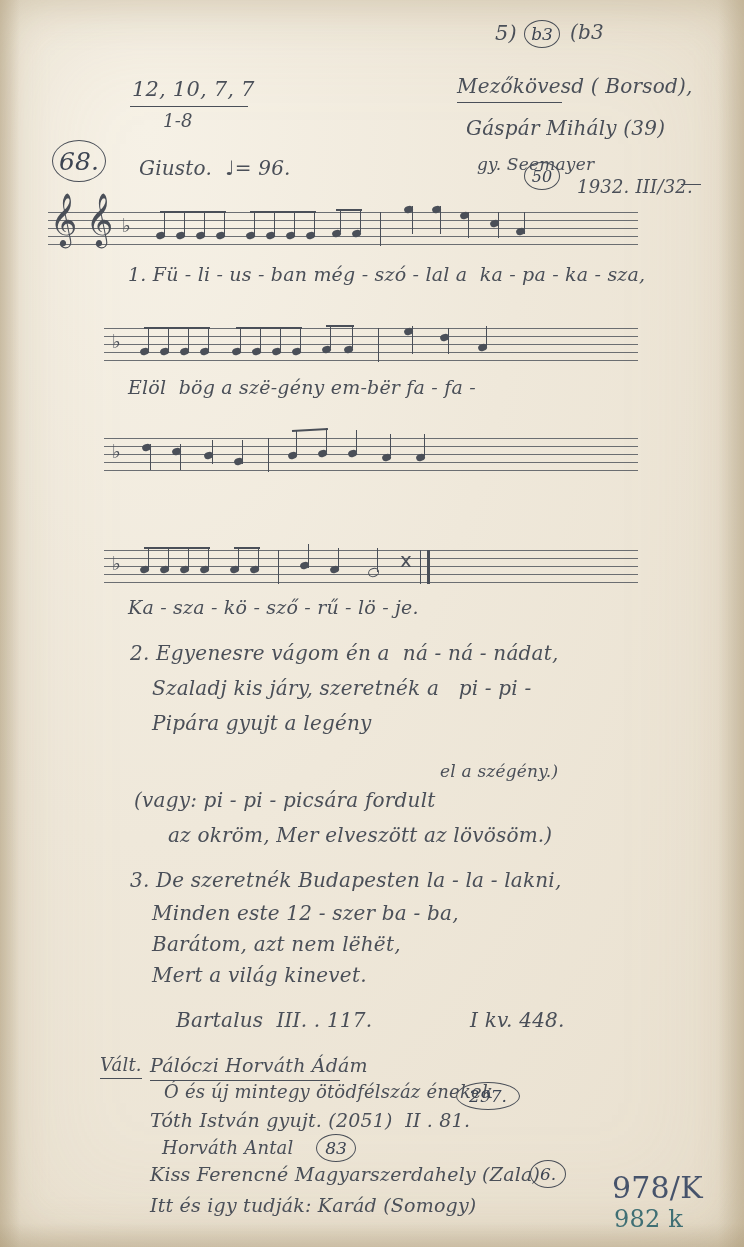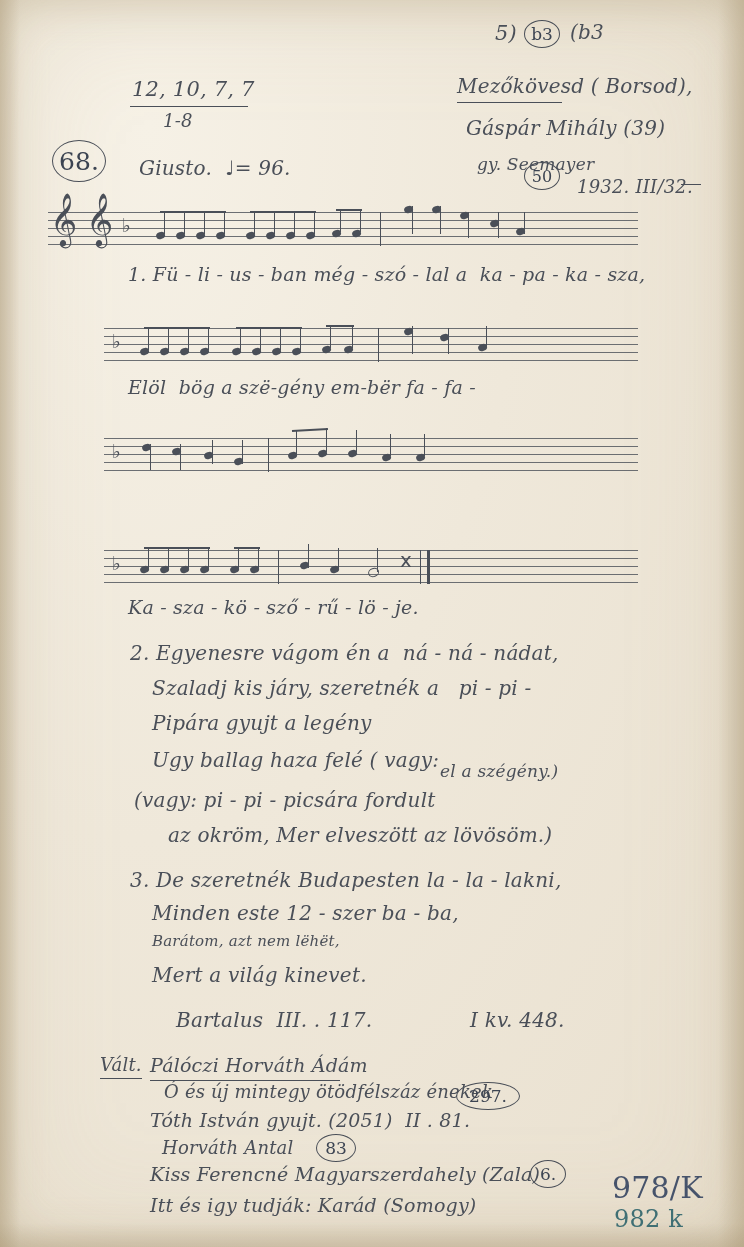--- a/index.html
+++ b/index.html
@@ -58,20 +58,21 @@
   .hw.pencil { color: #4a4f58; }
   .hw.blue   { color: #46536b; }
   .hw.teal   { color: #3f6f74; }
 
   .circ {
     position: absolute;
     border: 1.6px solid #4a4f58;
     border-radius: 50%;
     color: #3c4452;
     font-family: "DejaVu Serif", serif;
+    font-style: italic;
     display: flex;
     align-items: center;
     justify-content: center;
     white-space: pre;
   }
 
   
   .staff {
     position: absolute;
     height: 34px;
@@ -338,28 +339,27 @@
   <div class="stem" style="left:377px; top:548px; height:24px;"></div>
   <div class="rest" style="left:400px; top:548px;">x</div>
   <div class="barline" style="left:420px; top:550px; height:34px;"></div>
   <div class="barline" style="left:427px; top:550px; height:34px; width:2.6px;"></div>
 
   <div class="hw pencil" style="left:128px; top:598px; font-size:19px;">Ka - sza - kö - sző - rű - lö - je.</div>
 
   <div class="hw pencil" style="left:130px; top:643px; font-size:20px;">2. Egyenesre vágom én a  ná - ná - nádat,</div>
   <div class="hw pencil" style="left:152px; top:678px; font-size:20px;">Szaladj kis járy, szeretnék a   pi - pi -</div>
   <div class="hw pencil" style="left:152px; top:713px; font-size:20px;">Pipára gyujt a legény</div>
-  <div class="hw pencil" style="left:152px; top:750px; font-size:20px;">Ugy ballag haza felé ( vagy:</div>
   <div class="hw pencil" style="left:440px; top:763px; font-size:17px;">el a szégény.)</div>
   <div class="hw pencil" style="left:168px; top:825px; font-size:20px;">az okröm, Mer elveszött az lövösöm.)</div>
   <div class="hw pencil" style="left:134px; top:790px; font-size:20px;">(vagy: pi - pi - picsára fordult</div>
 
   <div class="hw pencil" style="left:130px; top:870px; font-size:20px;">3. De szeretnék Budapesten la - la - lakni,</div>
   <div class="hw pencil" style="left:152px; top:903px; font-size:20px;">Minden este 12 - szer ba - ba,</div>
-  <div class="hw pencil" style="left:152px; top:934px; font-size:15px;">Barátom, azt nem lëhët,</div>
+  <div class="hw pencil" style="left:152px; top:934px; font-size:20px;">Barátom, azt nem lëhët,</div>
   <div class="hw pencil" style="left:152px; top:965px; font-size:20px;">Mert a világ kinevet.</div>
 
   <div class="hw pencil" style="left:176px; top:1010px; font-size:20px;">Bartalus  III. . 117.</div>
   <div class="hw pencil" style="left:470px; top:1010px; font-size:20px;">I kv. 448.</div>
 
   <div class="hw pencil" style="left:100px; top:1056px; font-size:18px;">Vált.</div>
   <div class="frac-line" style="left:100px; top:1078px; width:42px;"></div>
 
   <div class="hw pencil" style="left:150px; top:1056px; font-size:19px;">Pálóczi Horváth Ádám</div>
   <div class="frac-line" style="left:150px; top:1080px; width:190px;"></div>

